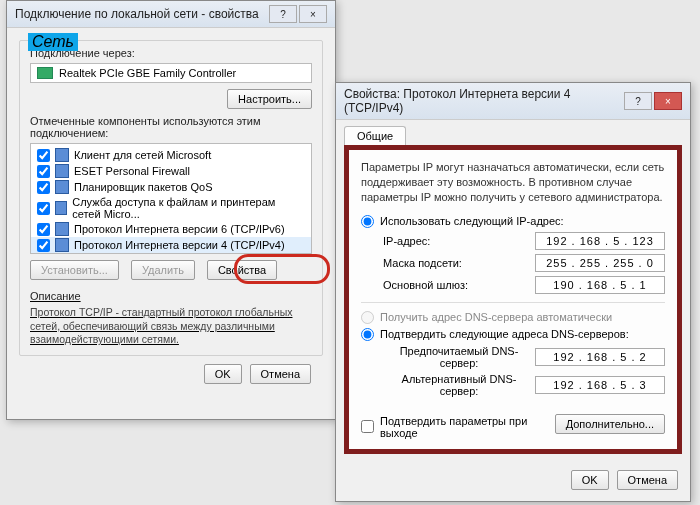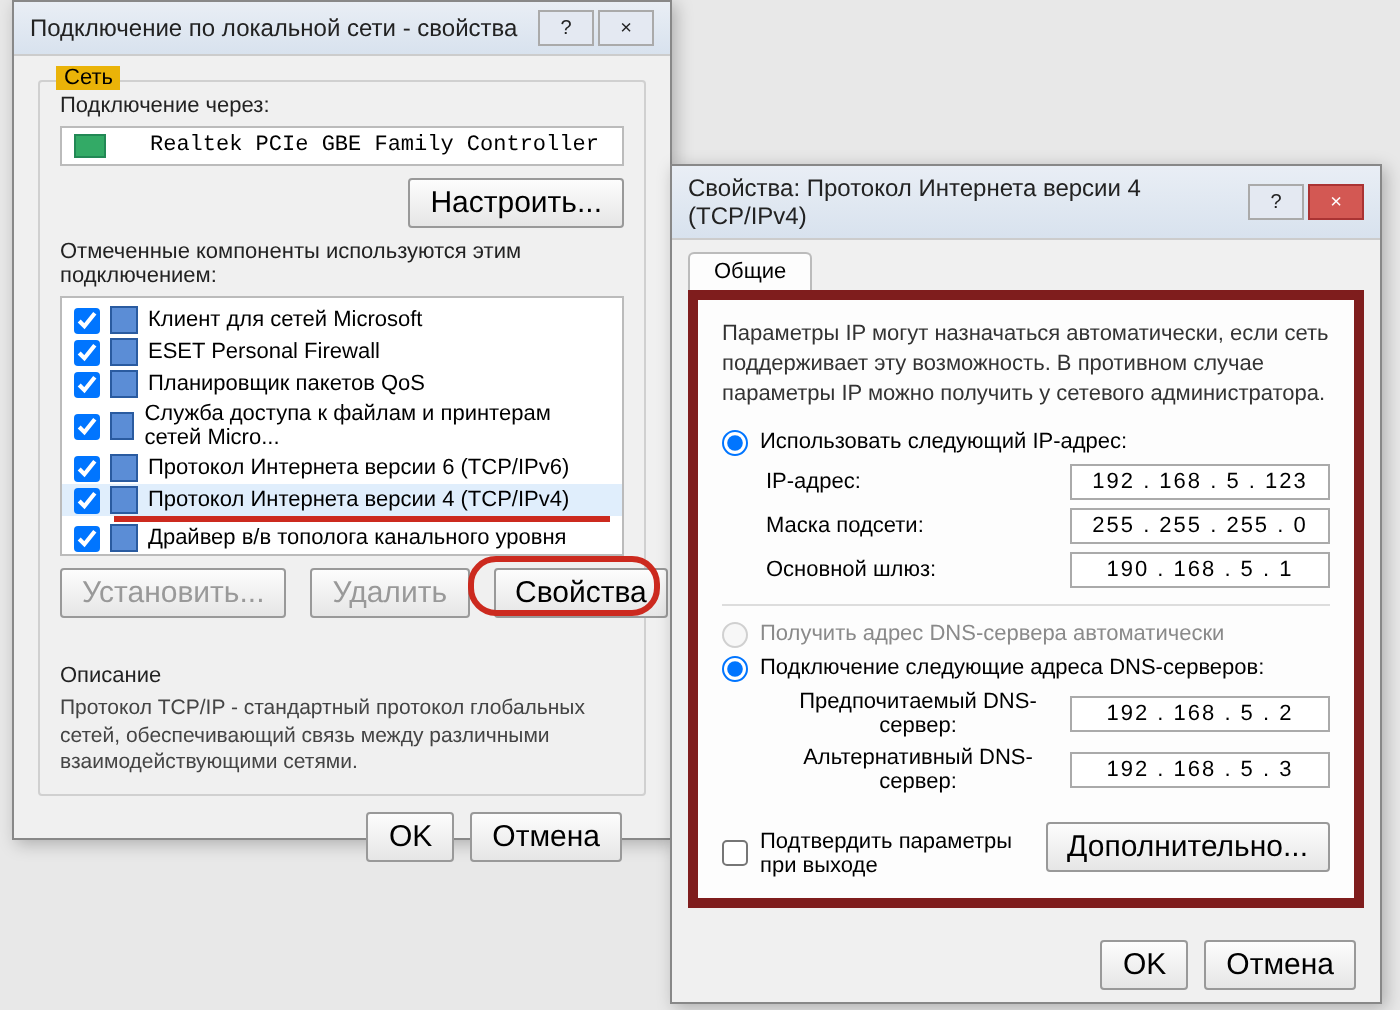--- a/index.html
+++ b/index.html
@@ -40,50 +40,50 @@
   .body { padding: 8px 12px 10px; }
   .groupbox {
     border:1px solid #d0d0d0;
     border-radius:2px;
     padding: 10px 10px 8px;
     margin-top:4px;
     position:relative;
   }
   .groupbox > .legend {
     position:absolute; top:-8px; left:8px;
-    background:#eab308;
+    background:#0ea5e9;
     padding:0 4px;
-    font-size:11px;
+    font-size:16px;
+    font-style:italic;
   }
   .label { color:#222; margin-bottom:4px; }
   .adapter {
-    display:flex; align-items:center; gap:22px;
+    display:flex; align-items:center; gap:6px;
     border:1px solid #bbb;
     background:#fff;
     padding:3px 6px;
     margin-bottom:6px;
-    font-family:Liberation Mono, monospace;
   }
   .adapter .icon {
     width:16px; height:12px;
     background:#3a6; border:1px solid #285;
   }
   .btn-std {
     background:linear-gradient(#fdfdfd,#e6e6e6);
     border:1px solid #999;
     padding:3px 10px;
-    font-size:15px;
+    font-size:11px;
     border-radius:2px;
   }
   .btn-std.disabled { color:#999; }
   .right { text-align:right; }
   .complist {
     border:1px solid #bbb;
     background:#fff;
-    height:130px;
+    height:111px;
     overflow:hidden;
     margin:4px 0 6px;
     padding:3px 0;
   }
   .complist .row {
     display:flex; align-items:center; gap:5px;
     padding:1px 6px;
     font-size:11px;
   }
   .complist .row.hl { background:#e0eefc; }
@@ -91,21 +91,21 @@
   .complist .ci {
     width:14px; height:14px;
     background:#5b8dd6;
     border:1px solid #2a5ba0;
   }
   .redline {
     border-bottom:3px solid #cc2a1f;
     margin:0 6px 0 26px;
   }
   .btnrow { display:flex; gap:12px; margin:4px 0; }
-  .desc { margin-top:23px; }
+  .desc { margin-top:10px;text-decoration:underline; }
   .desc .text { color:#444; font-size:10.5px; line-height:1.3; margin-top:3px; }
   .redcircle {
     position:absolute;
     border:3px solid #cc2a1f;
     border-radius:14px;
     pointer-events:none;
   }
   
   .tabbar { display:flex; padding:6px 8px 0; }
   .tab {
@@ -258,21 +258,21 @@
 
     <div class="sep"></div>
 
     <div>
       <label class="radio-row dim">
           <input type="radio" name="dnsmode" disabled="" style="">
           <span>Получить адрес DNS-сервера автоматически</span>
         </label>
       <label class="radio-row">
           <input type="radio" name="dnsmode" checked="" style="">
-          <span>Подключение следующие адреса DNS-серверов:</span>
+          <span>Подтвердить следующие адреса DNS-серверов:</span>
         </label>
       <div class="fieldrow">
           <span class="flabel">Предпочитаемый DNS-сервер:</span>
           <span class="ipbox">192 . 168 .  5  .  2</span>
         </div>
       <div class="fieldrow">
           <span class="flabel">Альтернативный DNS-сервер:</span>
           <span class="ipbox">192 . 168 .  5  .  3</span>
         </div>
     </div>

